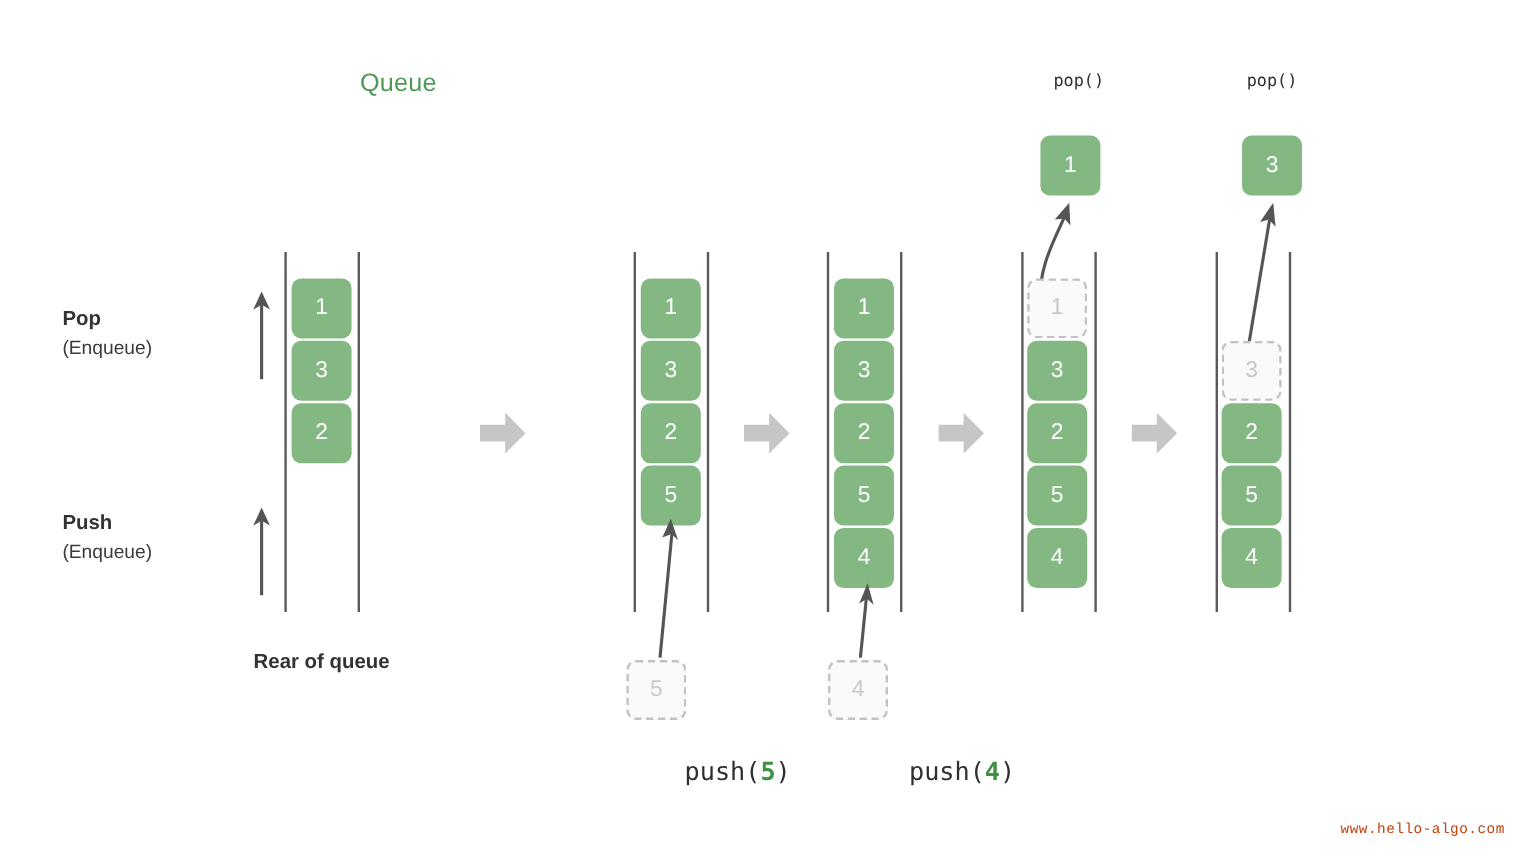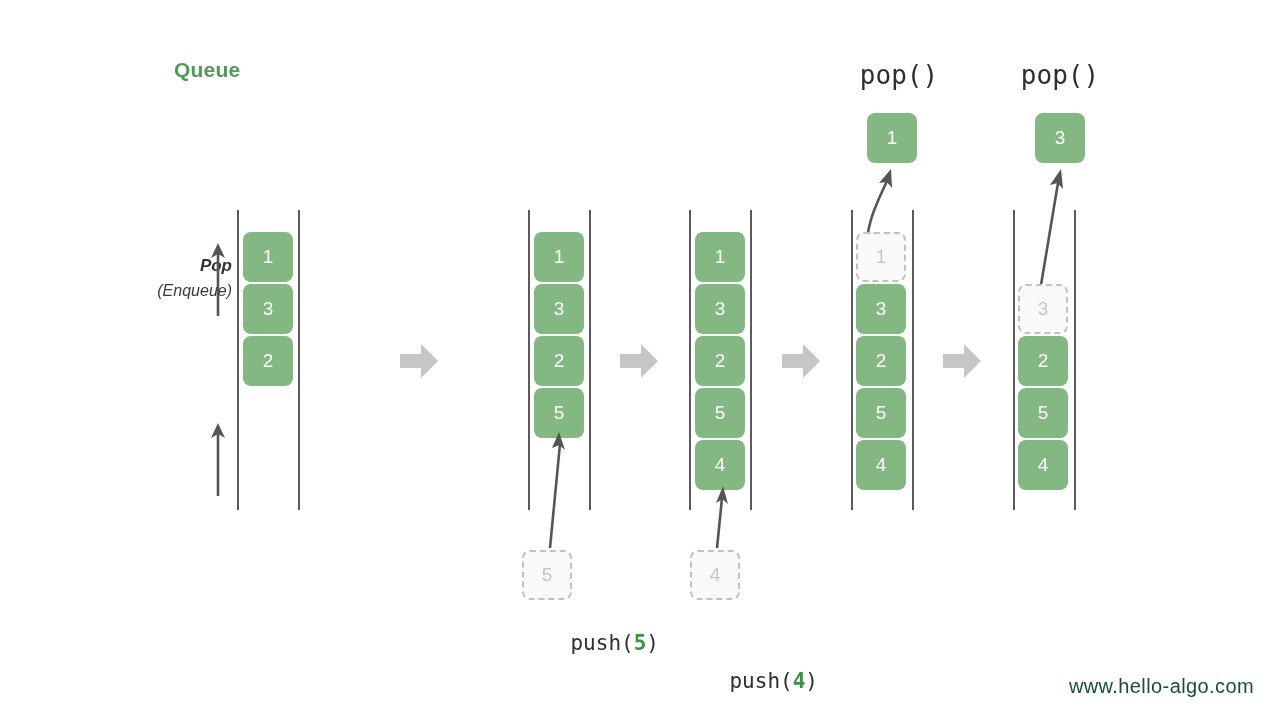--- a/index.html
+++ b/index.html
@@ -19,26 +19,26 @@
   .stage {
     position: absolute;
     left: 0; top: 0;
     width: 1280px;
     height: 720px;
   }
 
   
   .title-queue {
     position: absolute;
-    left: 174px;
+    left: 164px;
     top: 58px;
     width: 200px;
-    text-align: left;
+    text-align: right;
     font-size: 21px;
-    font-weight: bold;
+    font-weight: normal;
     color: #4f9a58;
     letter-spacing: .2px;
   }
 
   .lbl-front {
     position: absolute;
     left: 148px;
     top: 159px;
     width: 240px;
     text-align: center;
@@ -53,23 +53,22 @@
     width: 240px;
     text-align: center;
     font-size: 17px;
     font-weight: bold;
     color: #333333;
   }
 
   .side-label {
     position: absolute;
     width: 180px;
-    text-align: right;
+    text-align: left;
     color: #333333;
-    font-style: italic;
   }
   .side-label .line1 {
     font-size: 17px;
     font-weight: bold;
     line-height: 24px;
     display: block;
   }
   .side-label .line2 {
     font-size: 16px;
     font-weight: normal;
@@ -130,44 +129,49 @@
     font-size: 21px;
     color: #2f2f2f;
   }
   .caption .num { color: #3f9142; font-weight: bold; }
 
   .poplabel {
     position: absolute;
     width: 200px;
     text-align: center;
     font-family: "DejaVu Sans Mono", "Liberation Mono", monospace;
-    font-size: 26px;
+    font-size: 14px;
     color: #2f2f2f;
   }
 
   .watermark {
     position: absolute;
     right: 26px;
     bottom: 22px;
-    font-family: Liberation Sans, sans-serif;
-    font-size: 20px;
-    color: #14532d;
+    font-family: Liberation Mono, monospace;
+    font-size: 12px;
+    color: #c2410c;
     letter-spacing: .4px;
   }
 </style>
 </head>
 <body>
 
 <div class="stage">
 
   <div class="title-queue">Queue</div>
 
+  <div class="lbl-rear">Rear of queue</div>
 
   <div class="side-label side-pop">
     <span class="line1">Pop</span>
+    <span class="line2">(Enqueue)</span>
+  </div>
+  <div class="side-label side-push">
+    <span class="line1">Push</span>
     <span class="line2">(Enqueue)</span>
   </div>
 
   <div class="varrow" style="left:206px; top:240px;">
     <svg width="24" height="76" viewBox="0 0 24 76">
       <line x1="12" y1="76" x2="12" y2="14" stroke="#555555" stroke-width="2.6"></line>
       <path d="M12 3 L19 18 L12 14 L5 18 Z" fill="#555555"></path>
     </svg>
   </div>
 
@@ -234,21 +238,21 @@
 
     <div class="box ghost" style="left:690px; top:550px;">4</div>
 
     <div class="varrow" style="left:700px; top:484px;">
       <svg width="40" height="66" viewBox="0 0 40 66">
         <path d="M17 64 L22 14" stroke="#555555" stroke-width="2.6" fill="none"></path>
         <path d="M23 2 L28 20 L22.5 15 L16 19 Z" fill="#555555"></path>
       </svg>
     </div>
 
-    <div class="caption" style="left:618px; top:631px;margin-top:38px;">
+    <div class="caption" style="left:646px; top:631px;">
       <span>push(</span><span class="num">4</span><span>)</span>
     </div>
   </div>
 
   <div class="tarrow" style="left:782px; top:343px;">
     <svg viewBox="0 0 38 36">
         <path d="M0 11 H21 V1 L38 18 L21 35 V25 H0 Z" fill="#c6c6c6"></path>
       </svg>
   </div>
 

